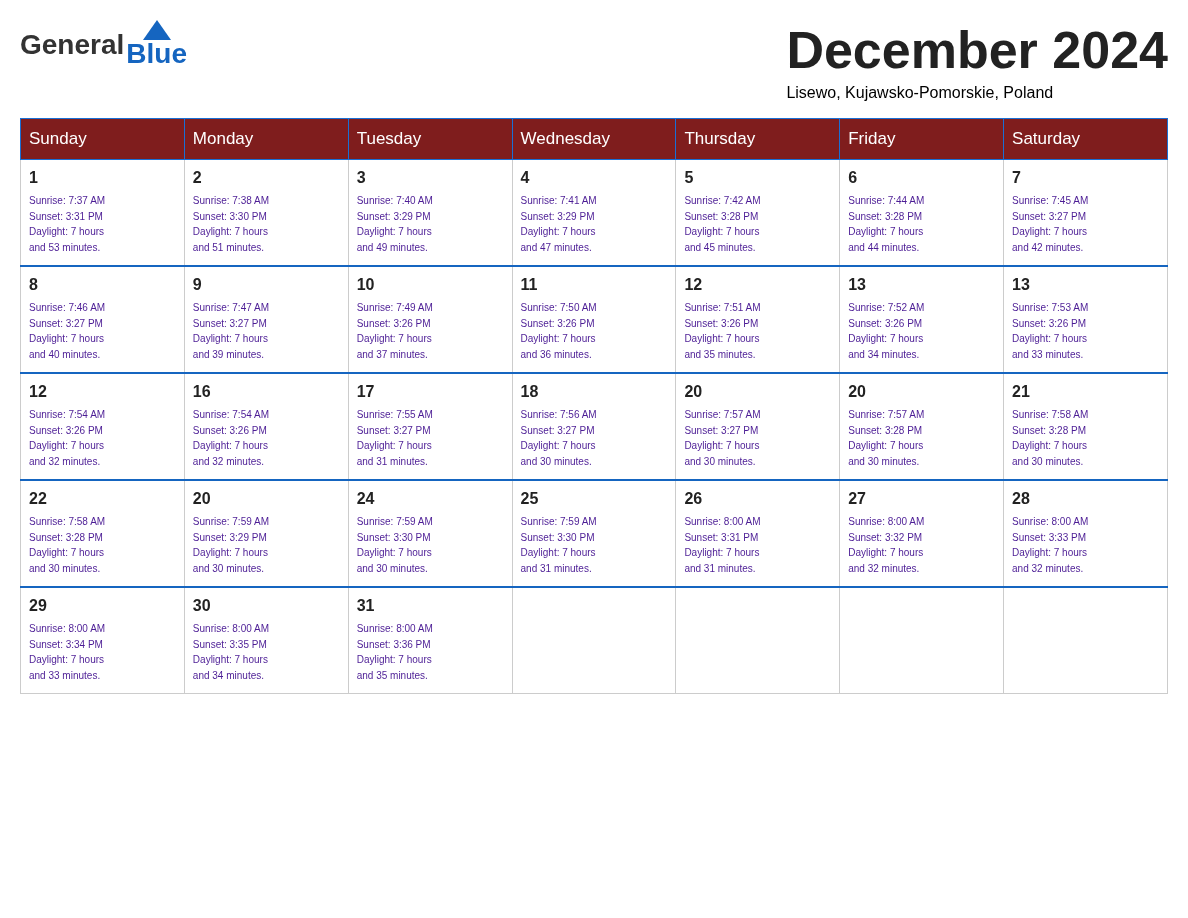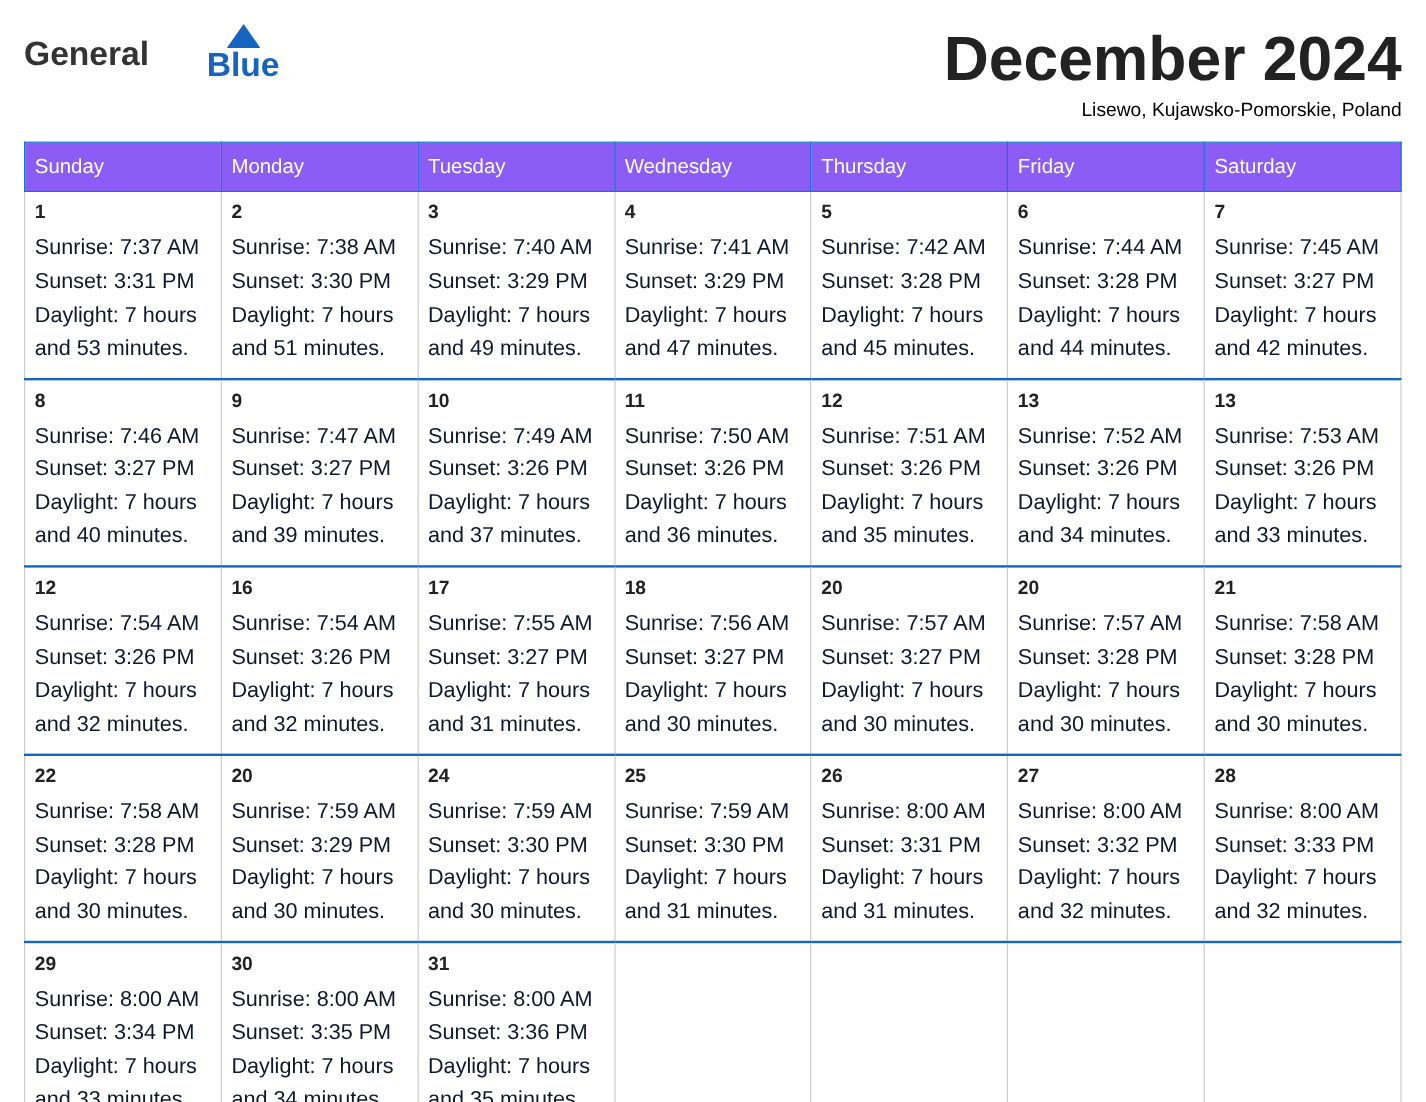--- a/index.html
+++ b/index.html
@@ -17,21 +17,20 @@
       margin-bottom: 16px;
     }
     .logo {
       display: flex;
       flex-direction: column;
       align-items: flex-start;
     }
     .logo-text {
       display: flex;
       align-items: center;
-      gap: 46px;
     }
     .logo-general {
       font-size: 28px;
       font-weight: bold;
       color: #333;
     }
     .logo-blue-box {
       display: flex;
       flex-direction: column;
       align-items: center;
@@ -45,39 +44,39 @@
       border-right: 14px solid transparent;
       border-bottom: 20px solid #1565c0;
       margin-bottom: -2px;
     }
     .logo-blue-text {
       font-size: 28px;
       font-weight: bold;
       color: #1565c0;
     }
     .title-section {
-      text-align: right;
+      text-align: left;
     }
     .month-title {
       font-size: 52px;
       font-weight: bold;
       color: #222;
     }
     .location-title {
       font-size: 16px;
       color: #000000;
       margin-top: 4px;
     }
     .calendar {
       width: 100%;
       border-collapse: collapse;
       border: 1px solid #aaa;
     }
     .calendar th {
-      background-color: #8b5cf6;
+      background-color: #7f1d1d;
       color: #fff;
       padding: 10px 8px;
       font-size: 17px;
       font-weight: normal;
       text-align: left;
       border: 1px solid #1a6fd4;
     }
     .calendar td {
       vertical-align: top;
       padding: 6px 8px 10px 8px;
@@ -88,22 +87,22 @@
       color: #333;
       line-height: 1.5;
     }
     .day-number {
       font-size: 16px;
       font-weight: bold;
       color: #222;
       margin-bottom: 3px;
     }
     .day-info {
-      font-size: 18px;
-      color: #0f172a;
+      font-size: 10px;
+      color: #4c1d95;
       line-height: 1.55;
     }
     .empty-cell {
       background: #fff;
     }
     .row-separator td {
       border-top: 2px solid #1565c0;
     }
   </style>
 </head>

